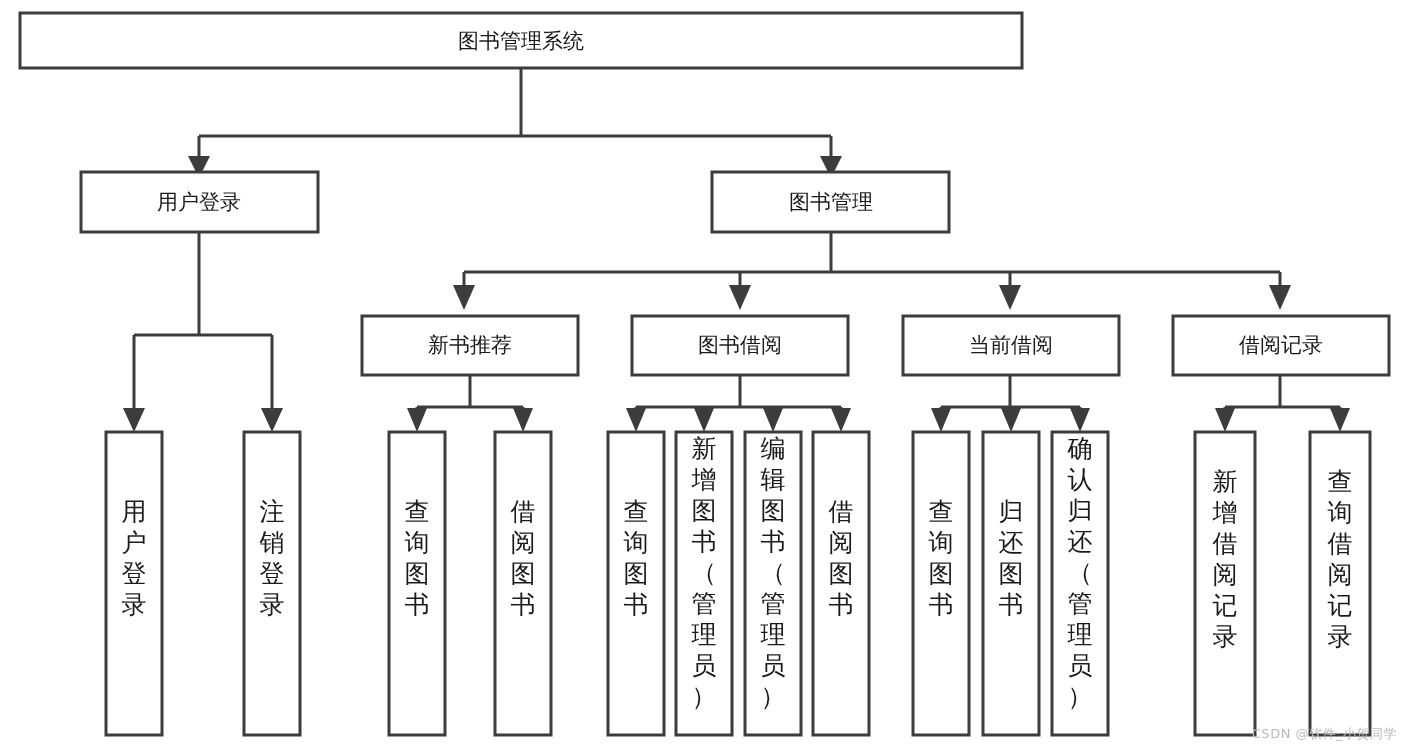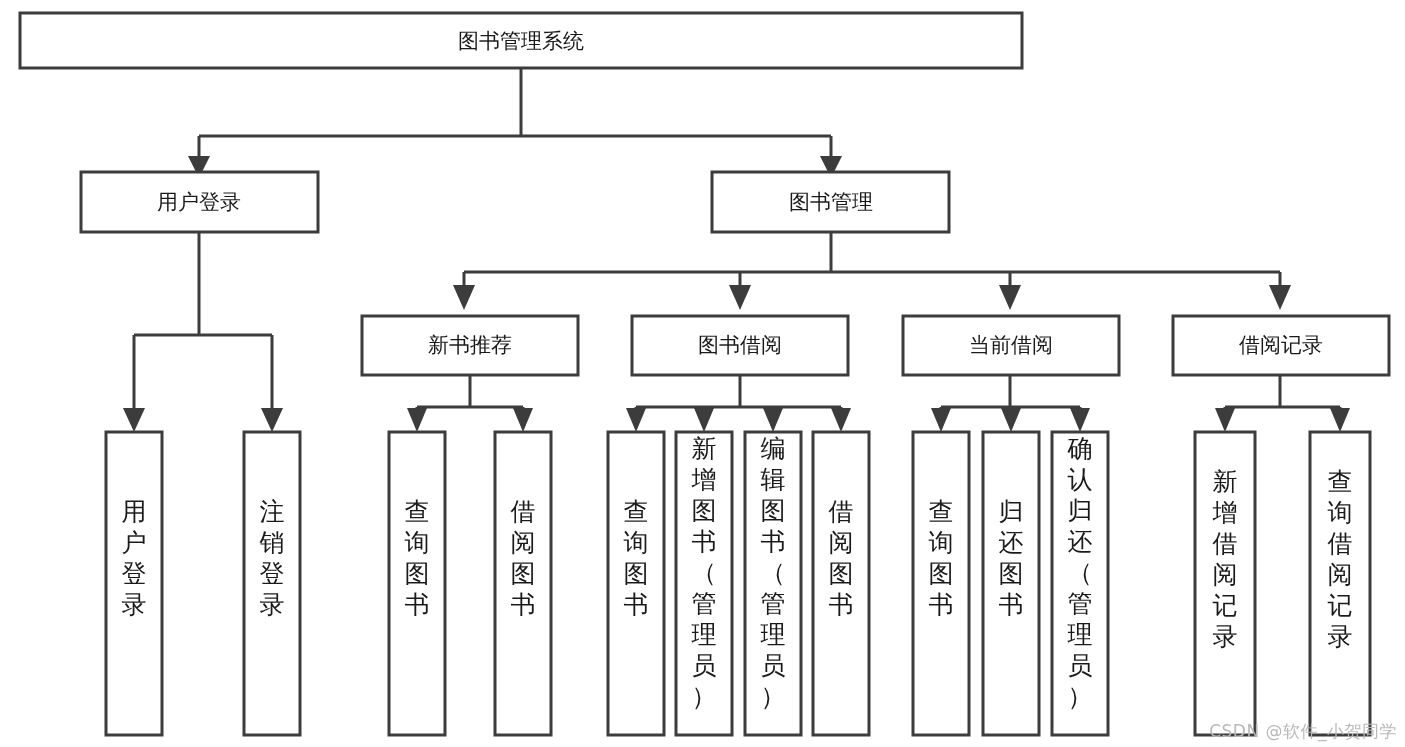--- a/index.html
+++ b/index.html
@@ -50,21 +50,21 @@
     font-family: "DejaVu Sans", "Liberation Sans", sans-serif;
     font-size: 25px;
     fill: #1a1a1a;
     text-anchor: middle;
   }
   .watermark-text {
     position: absolute;
     right: 8px;
     bottom: 4px;
     font-family: "DejaVu Sans", "Liberation Sans", sans-serif;
-    font-size: 17px;
+    font-size: 13px;
     color: #b9b9b9;
     letter-spacing: 0.5px;
     white-space: nowrap;
     user-select: none;
   }
 </style>
 </head>
 <body>
 
 <div id="diagram-root">

